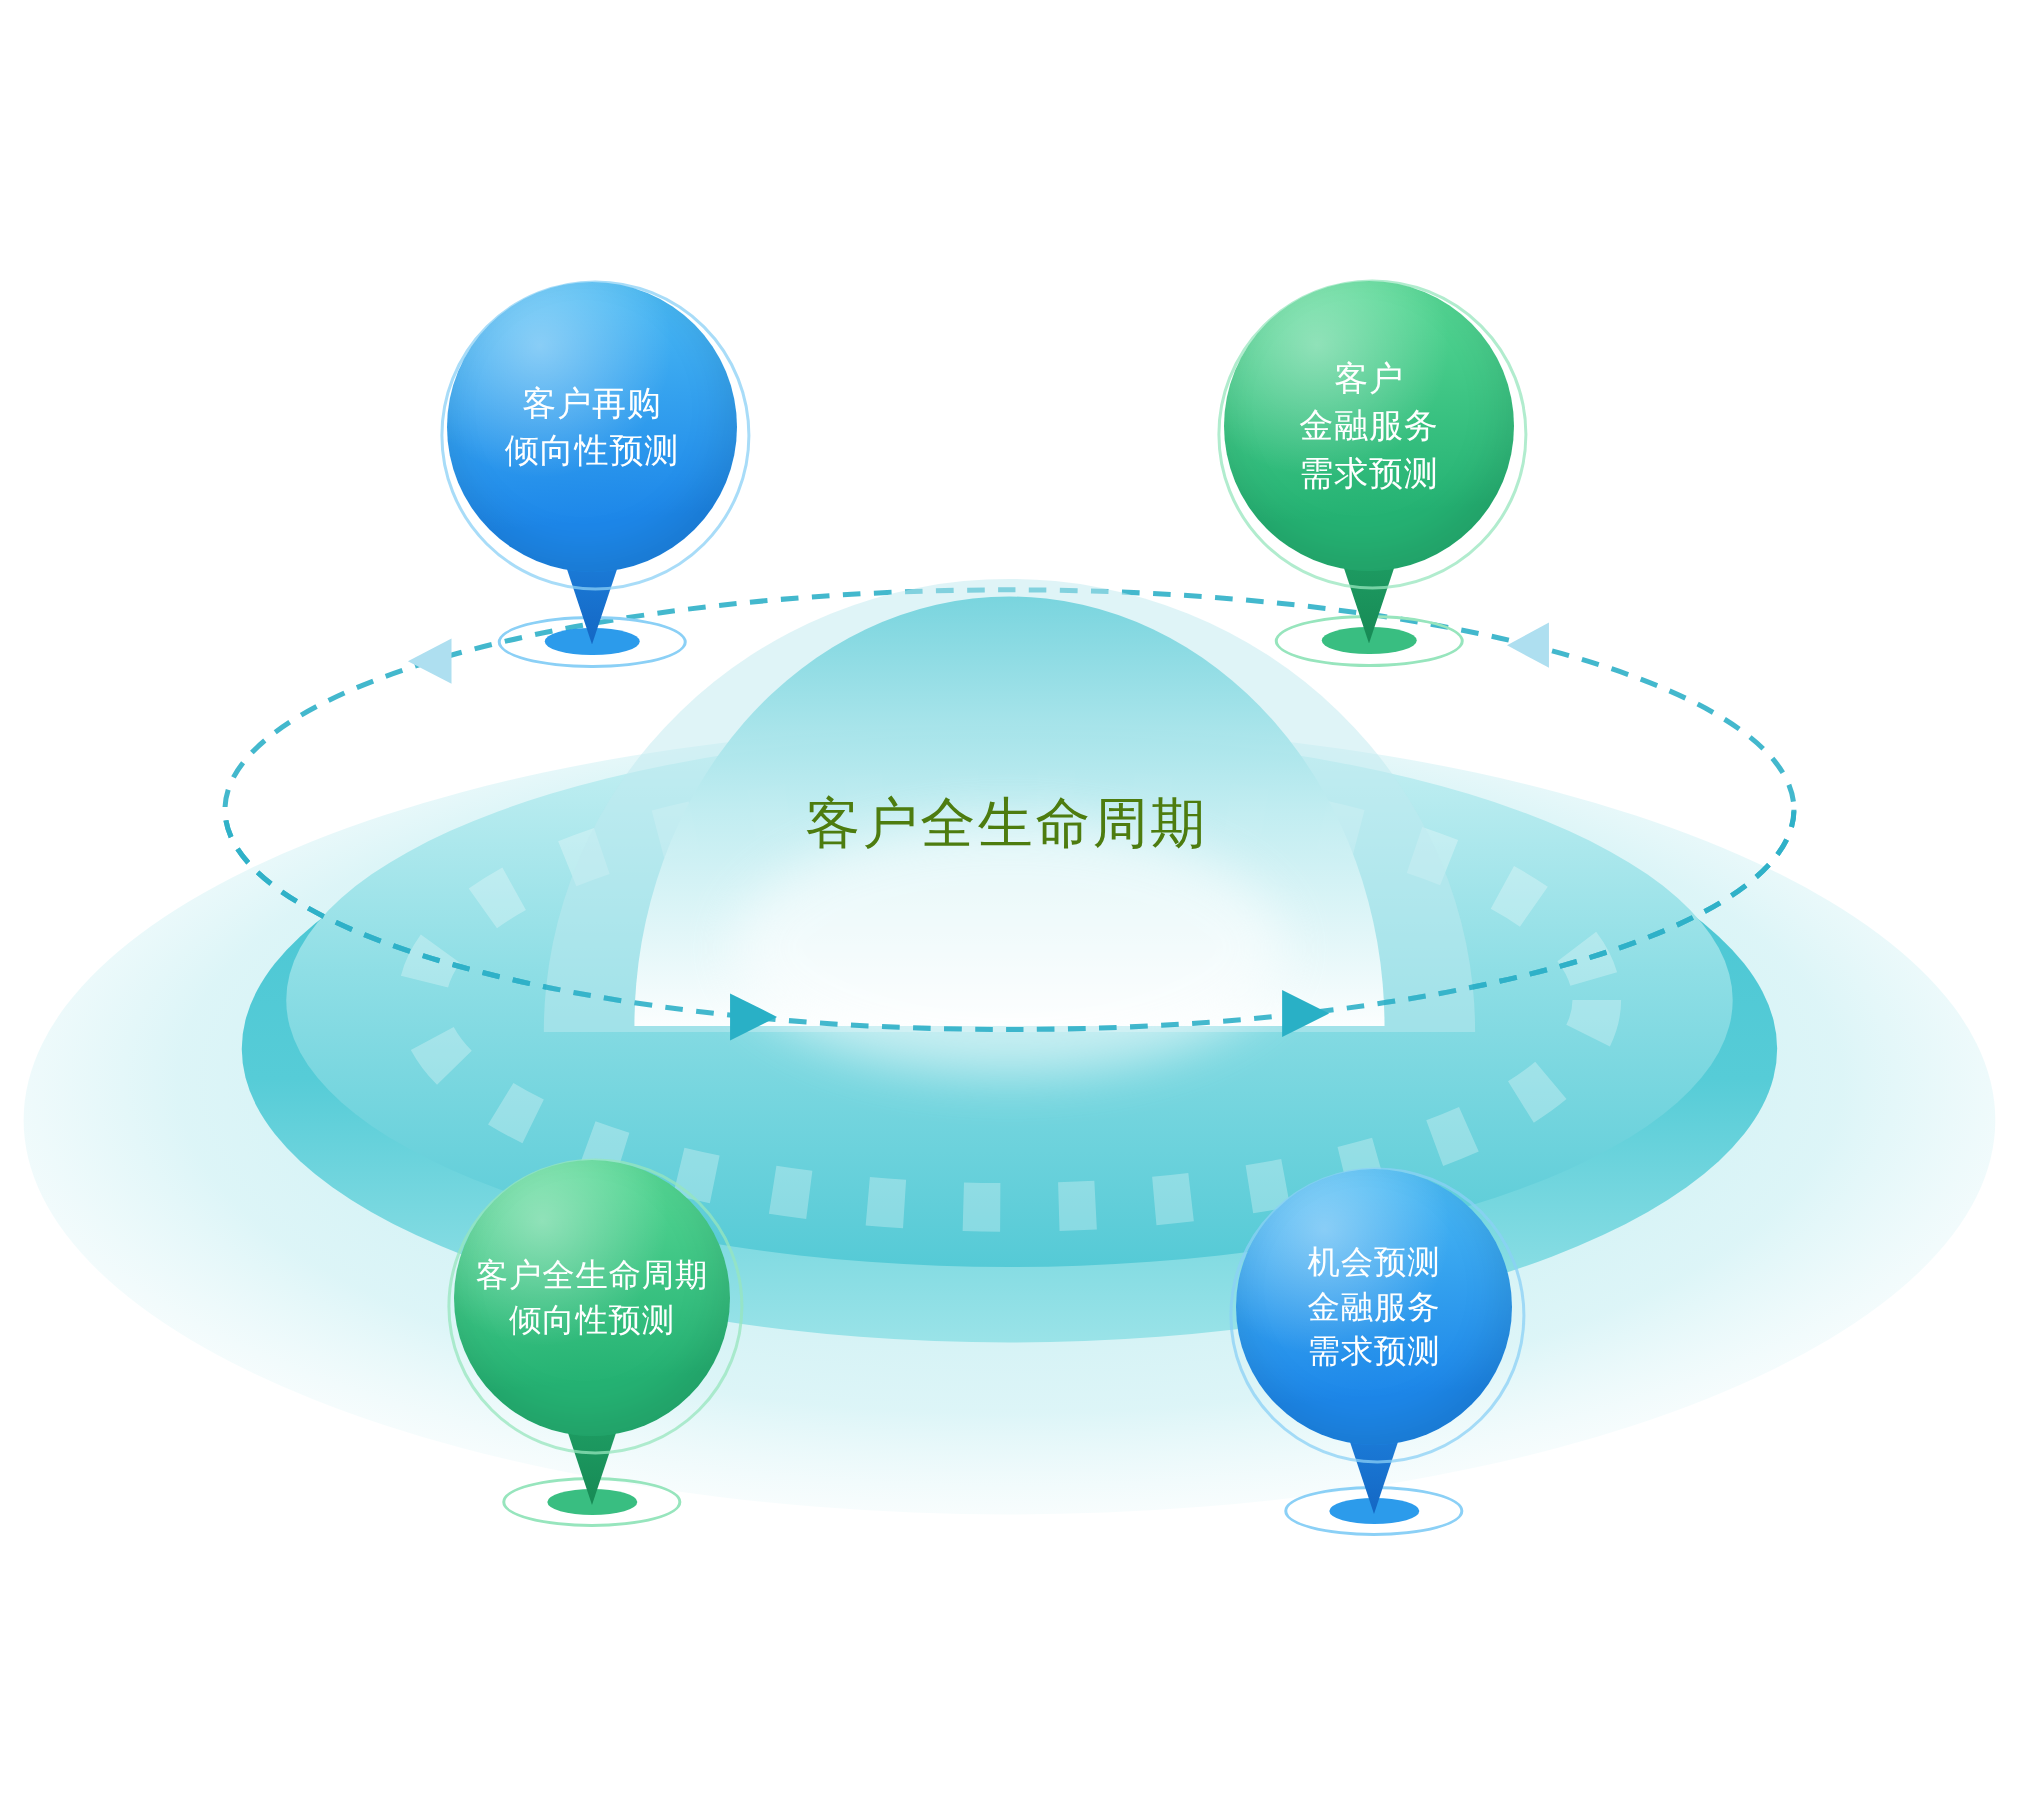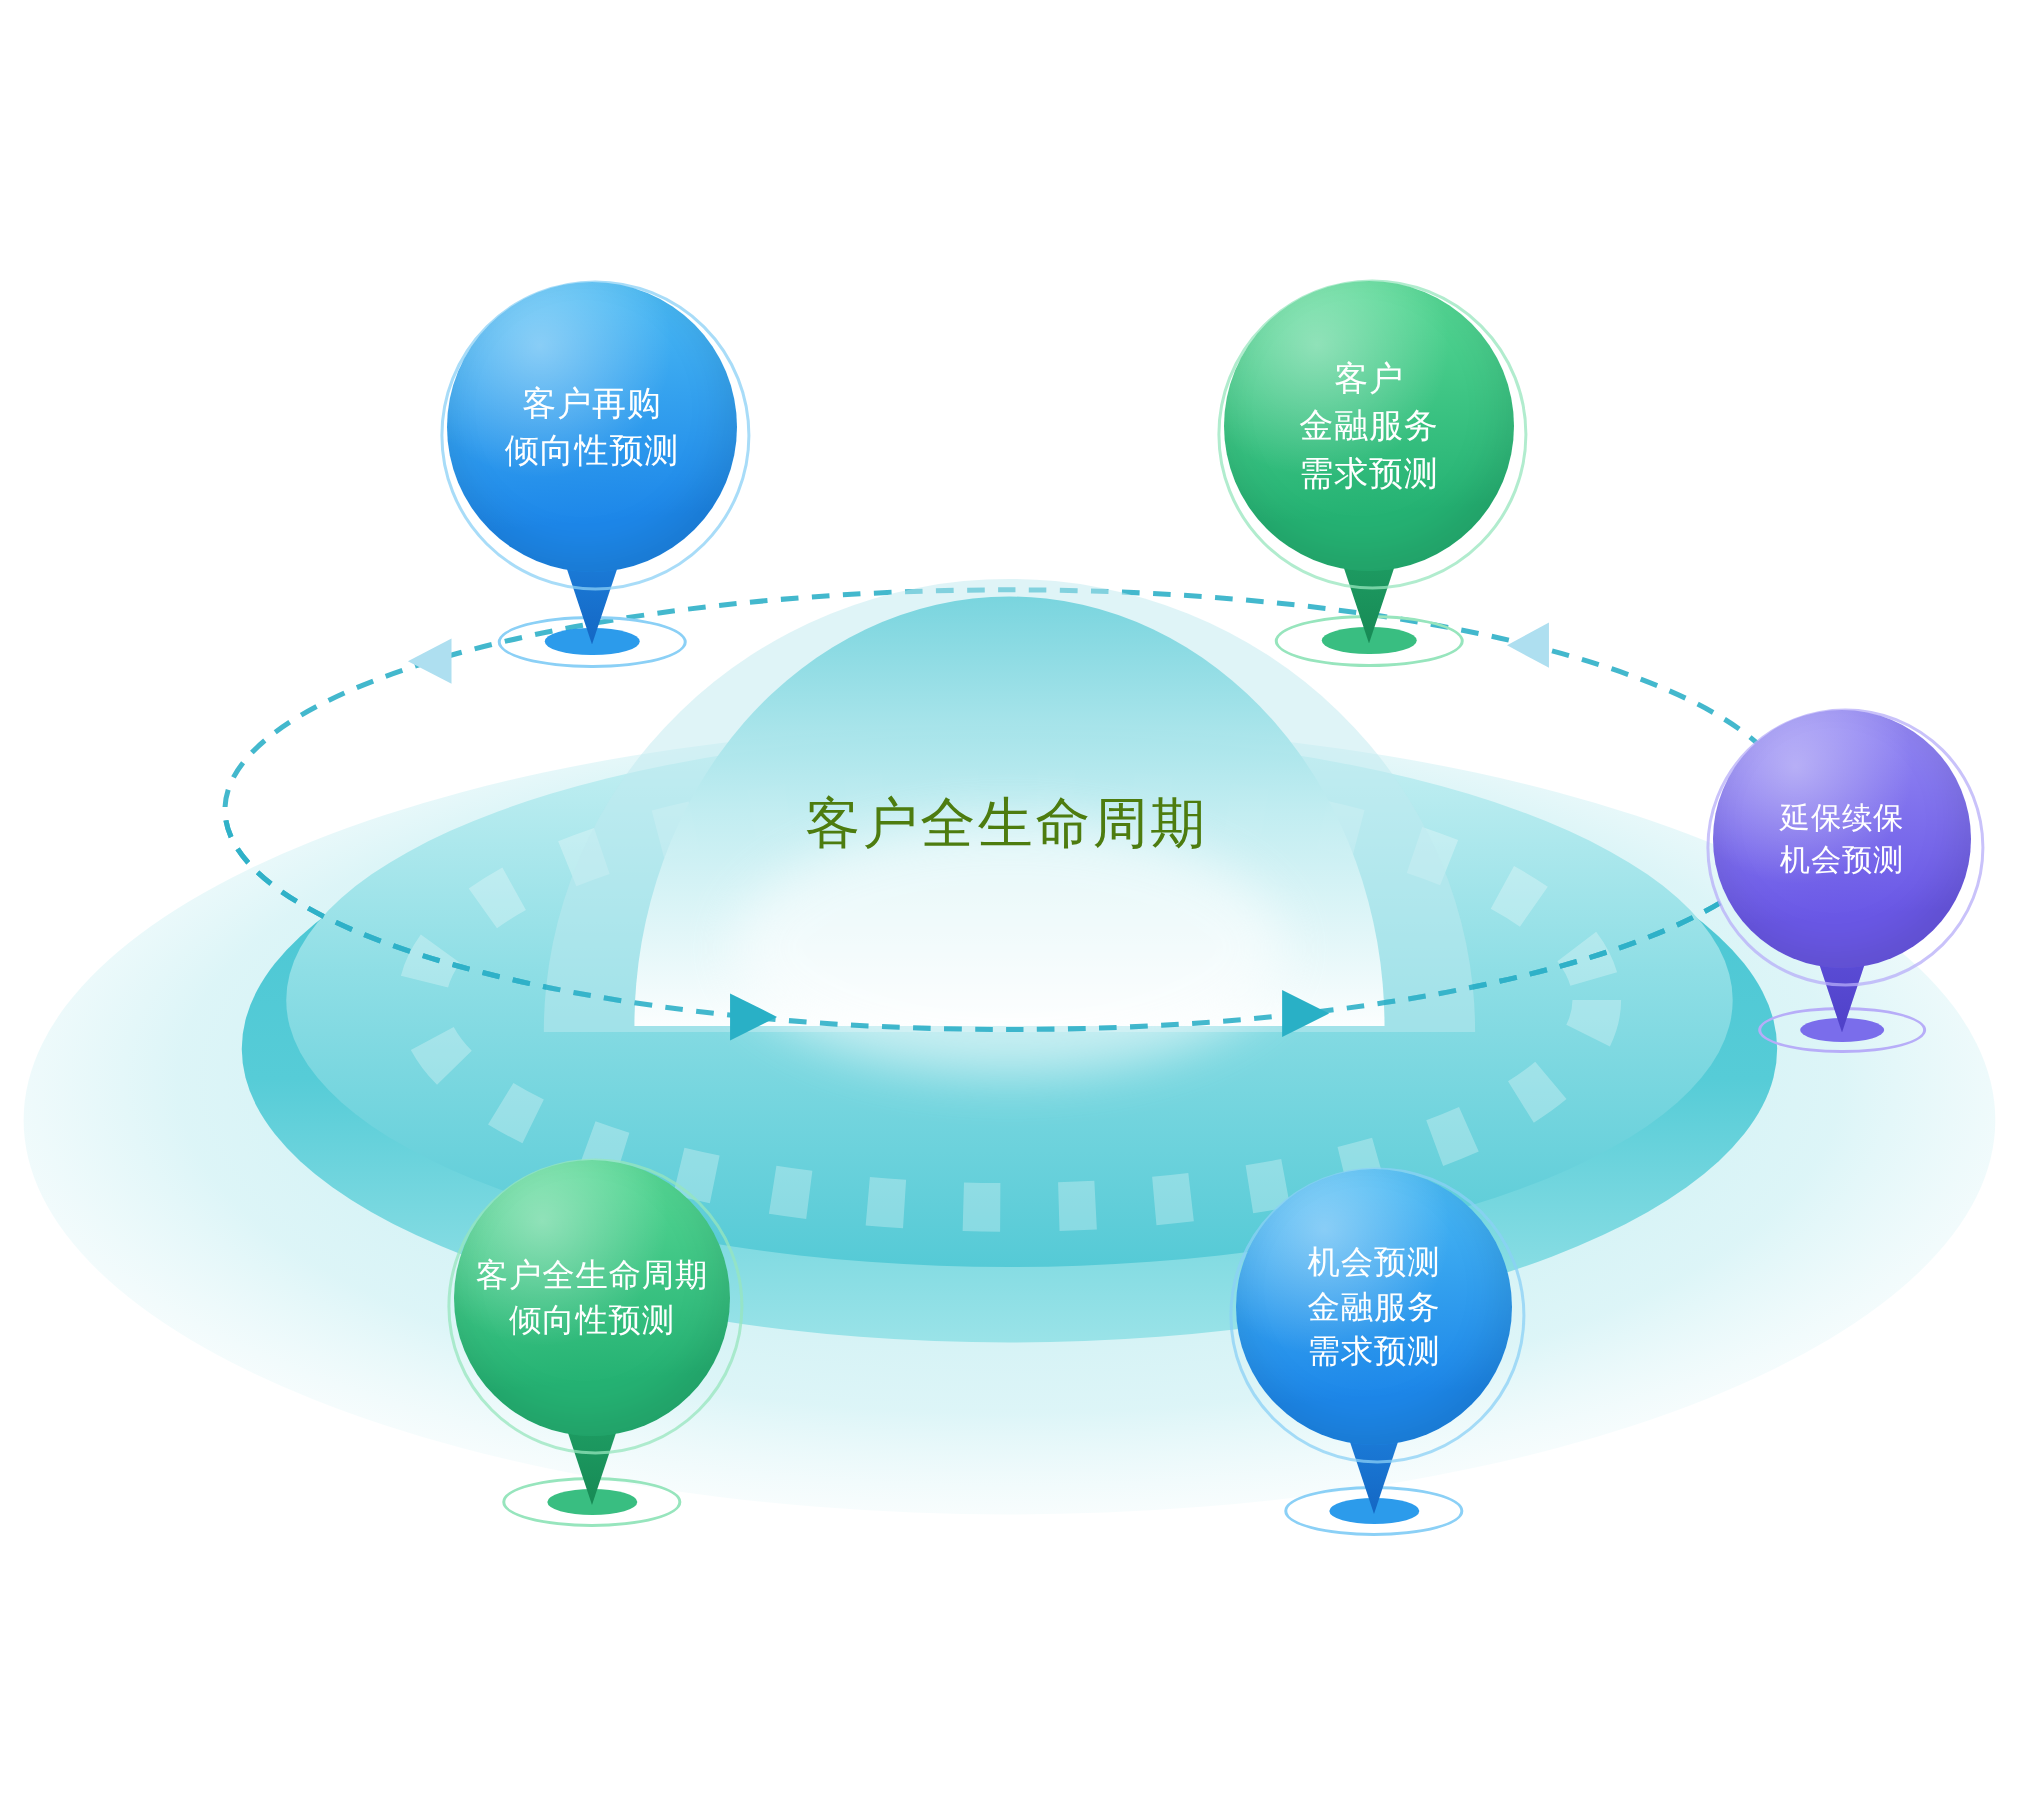--- a/index.html
+++ b/index.html
@@ -216,31 +216,20 @@
     <div class="balloon__sphere">
       <div class="balloon__label">
         <span>客户</span>
         <span>金融服务</span>
         <span>需求预测</span>
       </div>
     </div>
   </div>
 
 
-  <div class="balloon b-purple" style="--r:129px; left:1713px; top:710px;">
-    <div class="balloon__base"></div>
-    <div class="balloon__tail"></div>
-    <div class="balloon__ring"></div>
-    <div class="balloon__sphere">
-      <div class="balloon__label">
-        <span>延保续保</span>
-        <span>机会预测</span>
-      </div>
-    </div>
-  </div>
 
   <div class="balloon b-green" style="--r:138px; left:454px; top:1160px;">
     <div class="balloon__base"></div>
     <div class="balloon__tail"></div>
     <div class="balloon__ring"></div>
     <div class="balloon__sphere">
       <div class="balloon__label">
         <span>客户全生命周期</span>
         <span>倾向性预测</span>
       </div>

